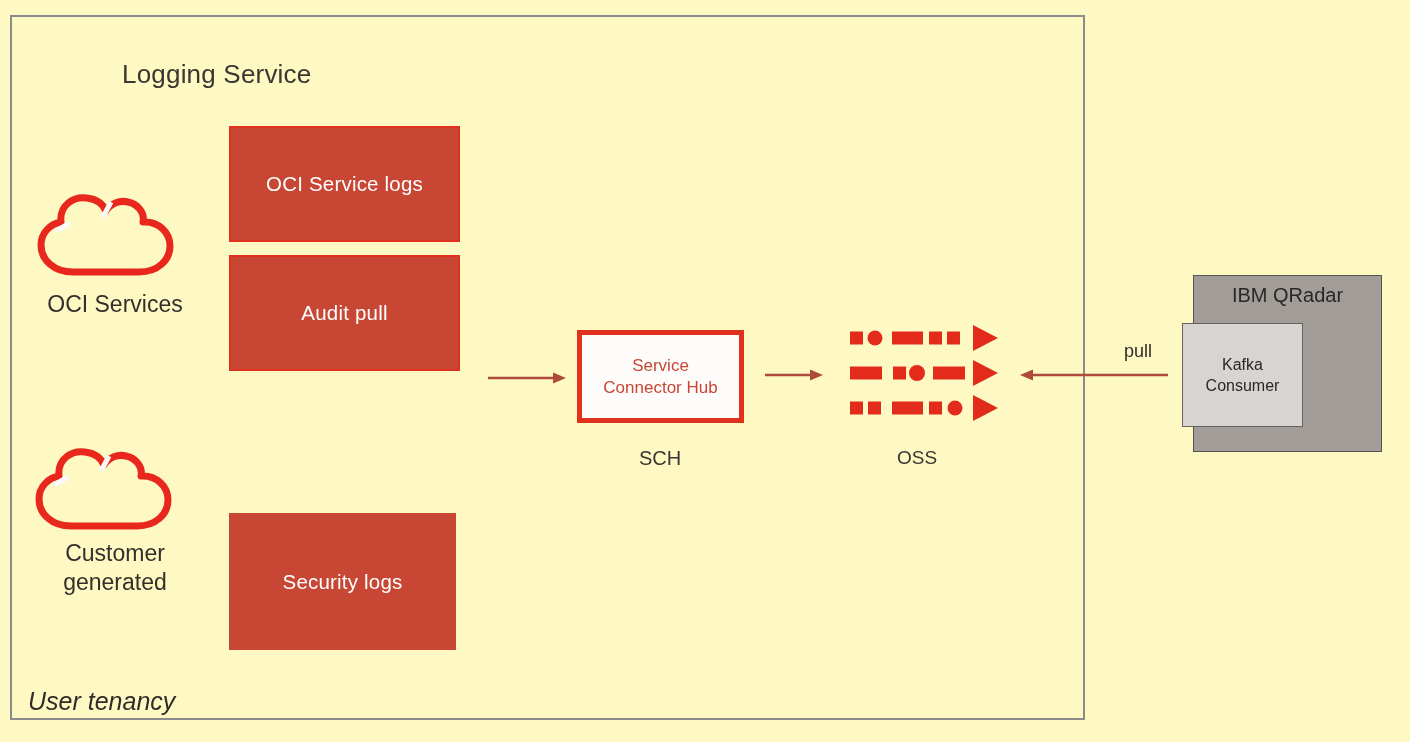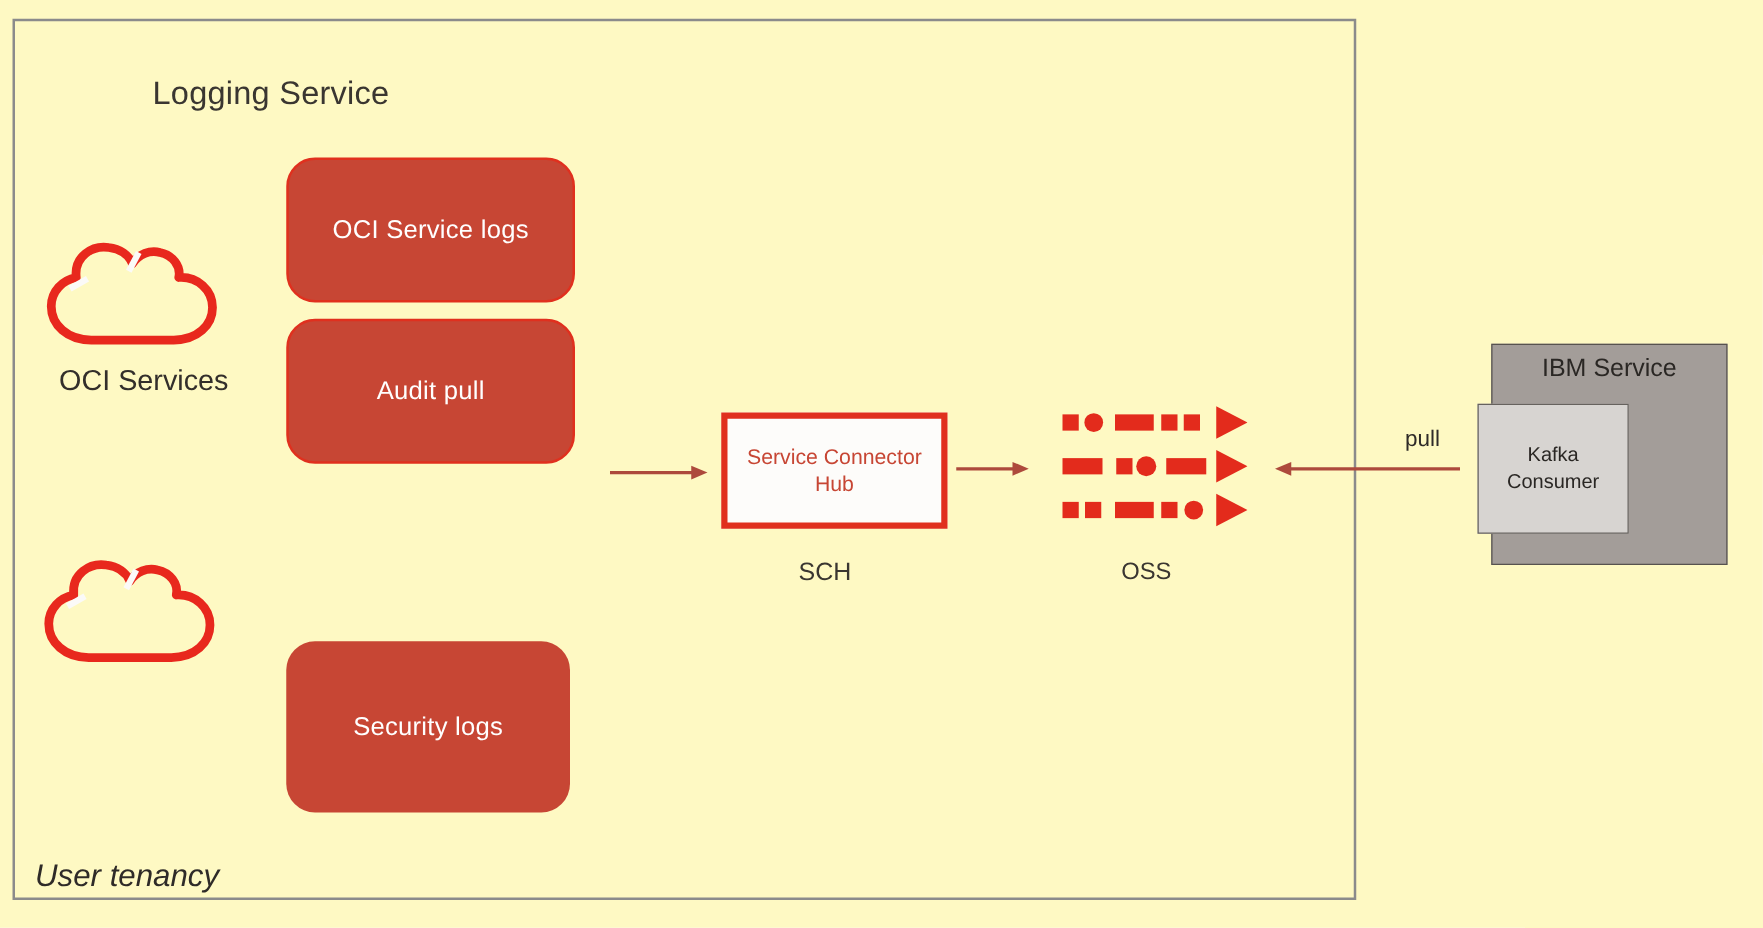--- a/index.html
+++ b/index.html
@@ -32,34 +32,34 @@
     position: absolute; width: 184px; text-align: center;
     font-size: 23px; color: #332f2b; line-height: 29px; padding-left: 20px;
   }
   .source-label-1 { left: 13px; top: 290px; }
   .source-label-2 { left: 13px; top: 539px; }
 
   .log-box {
     position: absolute; left: 229px; width: 231px;
     background: #c74634; color: #ffffff;
     display: flex; align-items: center; justify-content: center;
-    font-size: 20.5px; letter-spacing: .2px; border-radius: 23px;
+    font-size: 20.5px; letter-spacing: .2px;
   }
   .log-box-1 { top: 126px; height: 116px; border: 2px solid #e0301e; }
   .log-box-2 { top: 255px; height: 116px; border: 2px solid #e0301e; }
   .log-box-3 { top: 384px; height: 113px; width: 227px; }
   .log-box-4 { top: 513px; height: 137px; width: 227px; }
 
   .arrow-svg { position: absolute; overflow: visible; }
   .arrow-1 { left: 488px; top: 370px; }
   .arrow-2 { left: 765px; top: 367px; }
   .arrow-pull { left: 1020px; top: 367px; }
 
   .sch-box {
-    position: absolute; left: 577px; top: 330px; width: 181px; height: 93px;
+    position: absolute; left: 577px; top: 330px; width: 167px; height: 93px;
     background: #fdfcfa; border: 5px solid #e0301e;
     display: flex; align-items: center; justify-content: center; text-align: center;
     font-size: 17px; color: #c74634; line-height: 22px; padding: 0 14px;
   }
   .caption {
     position: absolute; width: 120px; text-align: center;
     font-size: 20px; color: #3a3631;
   }
   .sch-caption { left: 600px; top: 447px; }
   .oss-caption { left: 857px; top: 447px; font-size: 19px; }
@@ -101,20 +101,21 @@
     <line x1="73" y1="25" x2="81" y2="10" stroke="#fbfaf8" stroke-width="5"></line>
     <line x1="26" y1="39" x2="40" y2="31" stroke="#fbfaf8" stroke-width="5"></line>
   </svg>
   <div class="source-label source-label-1">OCI Services</div>
 
   <svg class="cloud-svg cloud-2" viewBox="0 0 152 94">
     <path d="M 43,80 C 24,80 11,68 11,53 C 11,41 20,32 31,30 C 29,13 44,4 57,6 C 66,7 73,12 76,19 C 81,11 90,8 98,10 C 108,12 115,21 113,30 C 128,29 140,40 140,54 C 140,68 128,80 109,80 Z" fill="none" stroke="#e8281d" stroke-width="7" stroke-linejoin="round" stroke-linecap="round"></path>
     <line x1="73" y1="25" x2="81" y2="10" stroke="#fbfaf8" stroke-width="5"></line>
     <line x1="26" y1="39" x2="40" y2="31" stroke="#fbfaf8" stroke-width="5"></line>
   </svg>
+  <div class="source-label source-label-2">Customer generated</div>
 
   <div class="log-box log-box-1">
     <span>OCI Service logs</span>
   </div>
   <div class="log-box log-box-2">
     <span>Audit pull</span>
   </div>
   <div class="log-box log-box-4">
     <span>Security logs</span>
   </div>
@@ -160,19 +161,19 @@
   </svg>
   <div class="caption oss-caption">OSS</div>
 
   <svg class="arrow-svg arrow-pull" width="148" height="16" viewBox="0 0 148 16">
     <line x1="12" y1="8" x2="148" y2="8" stroke="#ad4a3c" stroke-width="2.6"></line>
     <polygon points="13,2.5 0,8 13,13.5" fill="#ad4a3c"></polygon>
   </svg>
   <div class="pull-label">pull</div>
 
   <div class="qradar-box">
-    <div class="qradar-title">IBM Service</div>
+    <div class="qradar-title">IBM QRadar</div>
   </div>
   <div class="kafka-box">
     <span>Kafka Consumer</span>
   </div>
 
 </div>
 
 </body></html>

